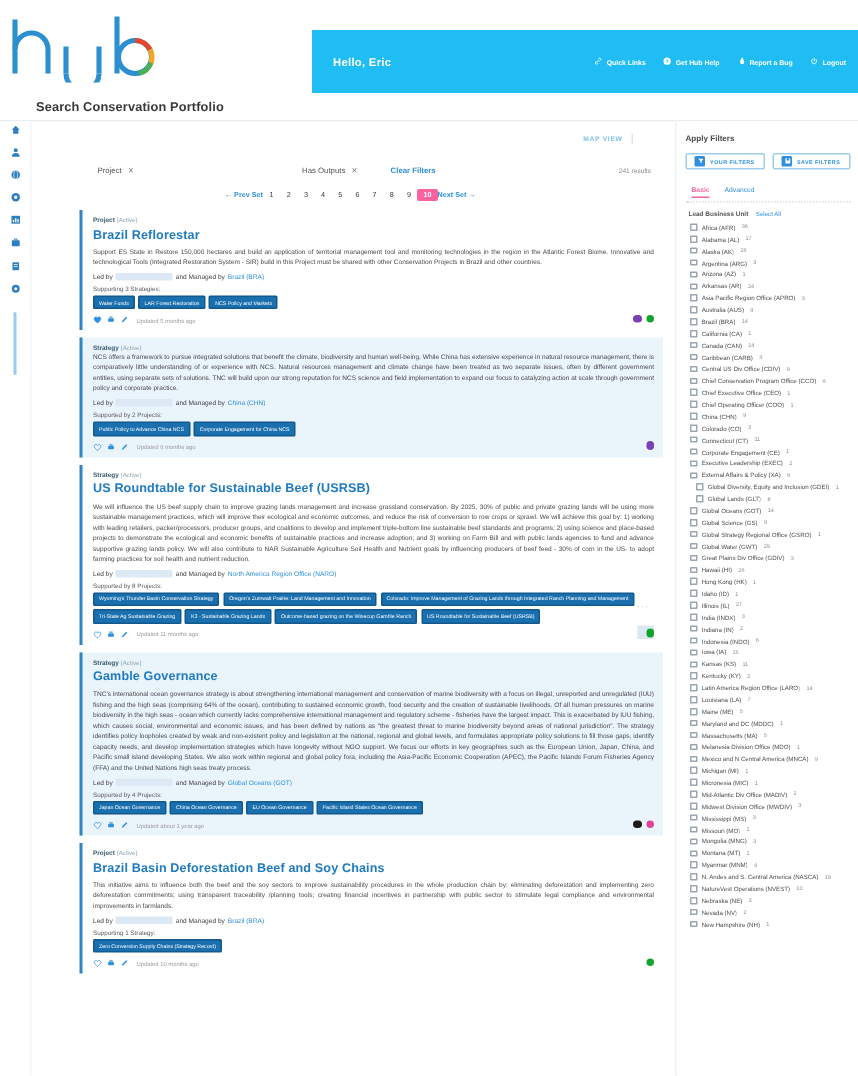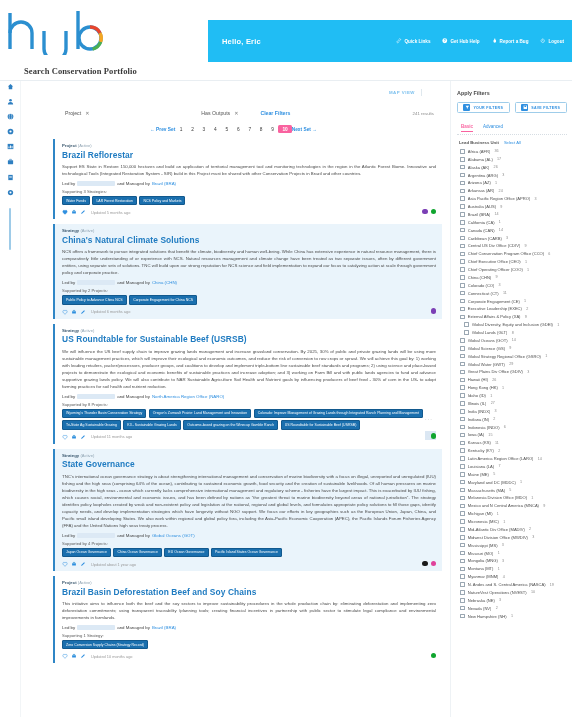--- a/index.html
+++ b/index.html
@@ -18,21 +18,21 @@
   .logo-svg { width:196px; height:48px; }
   .topbar-blue { flex:1; background:#20bdf4; display:flex; align-items:center; justify-content:space-between;
                  padding:0 8px 0 14px; height:42px; align-self:flex-end; margin-bottom:0; }
   .greeting { color:#fff; font-size:7.5px; font-weight:bold; letter-spacing:.2px; }
   .top-links { display:flex; align-items:center; gap:12px; }
   .top-link { display:flex; align-items:center; gap:2.5px; color:#fff; font-size:4.6px; font-weight:bold; white-space:nowrap; }
   .top-link svg { width:5.5px; height:5.5px; display:block; }
 
   
   .page-title-row { height:19px; display:flex; align-items:center; padding-left:24px; border-bottom:1px solid #e9eef2; }
-  .page-title { font-size:8.5px; font-weight:bold; color:#3a3a3a; letter-spacing:.1px;font-family:Liberation Serif, serif; }
+  .page-title { font-size:8.5px; font-weight:bold; color:#3a3a3a; letter-spacing:.1px; }
 
   
   .body-wrap { flex:1; display:flex; min-height:0; }
 
   
   .leftrail { width:21px; flex:0 0 21px; background:#fff; padding-top:1px; display:flex; flex-direction:column;
               align-items:center; gap:7.2px; border-right:1px solid #f2f5f7;}
   .rail-icon { width:8px; height:8px; color:#2e7fc1; display:flex; align-items:center; justify-content:center; }
   .rail-icon svg { width:7px; height:7px; display:block; }
   .rail-bar { width:1.5px; height:42px; background:#9ecbe8; margin-top:4px; border-radius:1px; }
@@ -297,21 +297,20 @@
     <div class="dots">
               <span class="dot" style="background:#7b3fb5"></span>
               <span class="dot" style="background:#0fa52e"></span>
             </div>
   </div>
           <div class="card alt">
     <div class="card-type">
       <span>Strategy</span>
       <span class="status">(Active)</span>
     </div>
-    <div class="card-title">China's Natural Climate Solutions</div>
     <div class="card-desc">NCS offers a framework to pursue integrated solutions that benefit the climate, biodiversity and human well-being. While China has extensive experience in natural resource management, there is comparatively little understanding of or experience with NCS. Natural resources management and climate change have been treated as two separate issues, often by different government entities, using separate sets of solutions. TNC will build upon our strong reputation for NCS science and field implementation to expand our focus to catalyzing action at scale through government policy and corporate practice.</div>
     <div class="ledby">
       <span>Led by</span>
       <span class="redact"></span>
       <span>and  Managed by</span>
       <span class="link-blue">China (CHN)</span>
     </div>
     <div class="supporting">Supported by 2 Projects:</div>
     <div class="tags">
               <span class="tag">Public Policy to Advance China NCS</span>
@@ -387,21 +386,21 @@
     </div>
     <div class="dots">
               <span class="dot" style="background:#0fa52e"></span>
             </div>
   </div>
           <div class="card alt">
     <div class="card-type">
       <span>Strategy</span>
       <span class="status">(Active)</span>
     </div>
-    <div class="card-title">State Governance</div>
+    <div class="card-title">Gamble Governance</div>
     <div class="card-desc">TNC's international ocean governance strategy is about strengthening international management and conservation of marine biodiversity with a focus on illegal, unreported and unregulated (IUU) fishing and the high seas (comprising 64% of the ocean), contributing to sustained economic growth, food security and the creation of sustainable livelihoods. Of all human pressures on marine biodiversity in the high seas - ocean which currently lacks comprehensive international management and regulatory scheme - fisheries have the largest impact. This is exacerbated by IUU fishing, which causes social, environmental and economic issues, and has been defined by nations as "the greatest threat to marine biodiversity beyond areas of national jurisdiction". The strategy identifies policy loopholes created by weak and non-existent policy and legislation at the national, regional and global levels, and formulates appropriate policy solutions to fill those gaps, identify capacity needs, and develop implementation strategies which have longevity without NGO support. We focus our efforts in key geographies such as the European Union, Japan, China, and Pacific small island developing States. We also work within regional and global policy fora, including the Asia-Pacific Economic Cooperation (APEC), the Pacific Islands Forum Fisheries Agency (FFA) and the United Nations high seas treaty process.</div>
     <div class="ledby">
       <span>Led by</span>
       <span class="redact"></span>
       <span>and  Managed by</span>
       <span class="link-blue">Global Oceans (GOT)</span>
     </div>
     <div class="supporting">Supported by 4 Projects:</div>
     <div class="tags">
               <span class="tag">Japan Ocean Governance</span>

